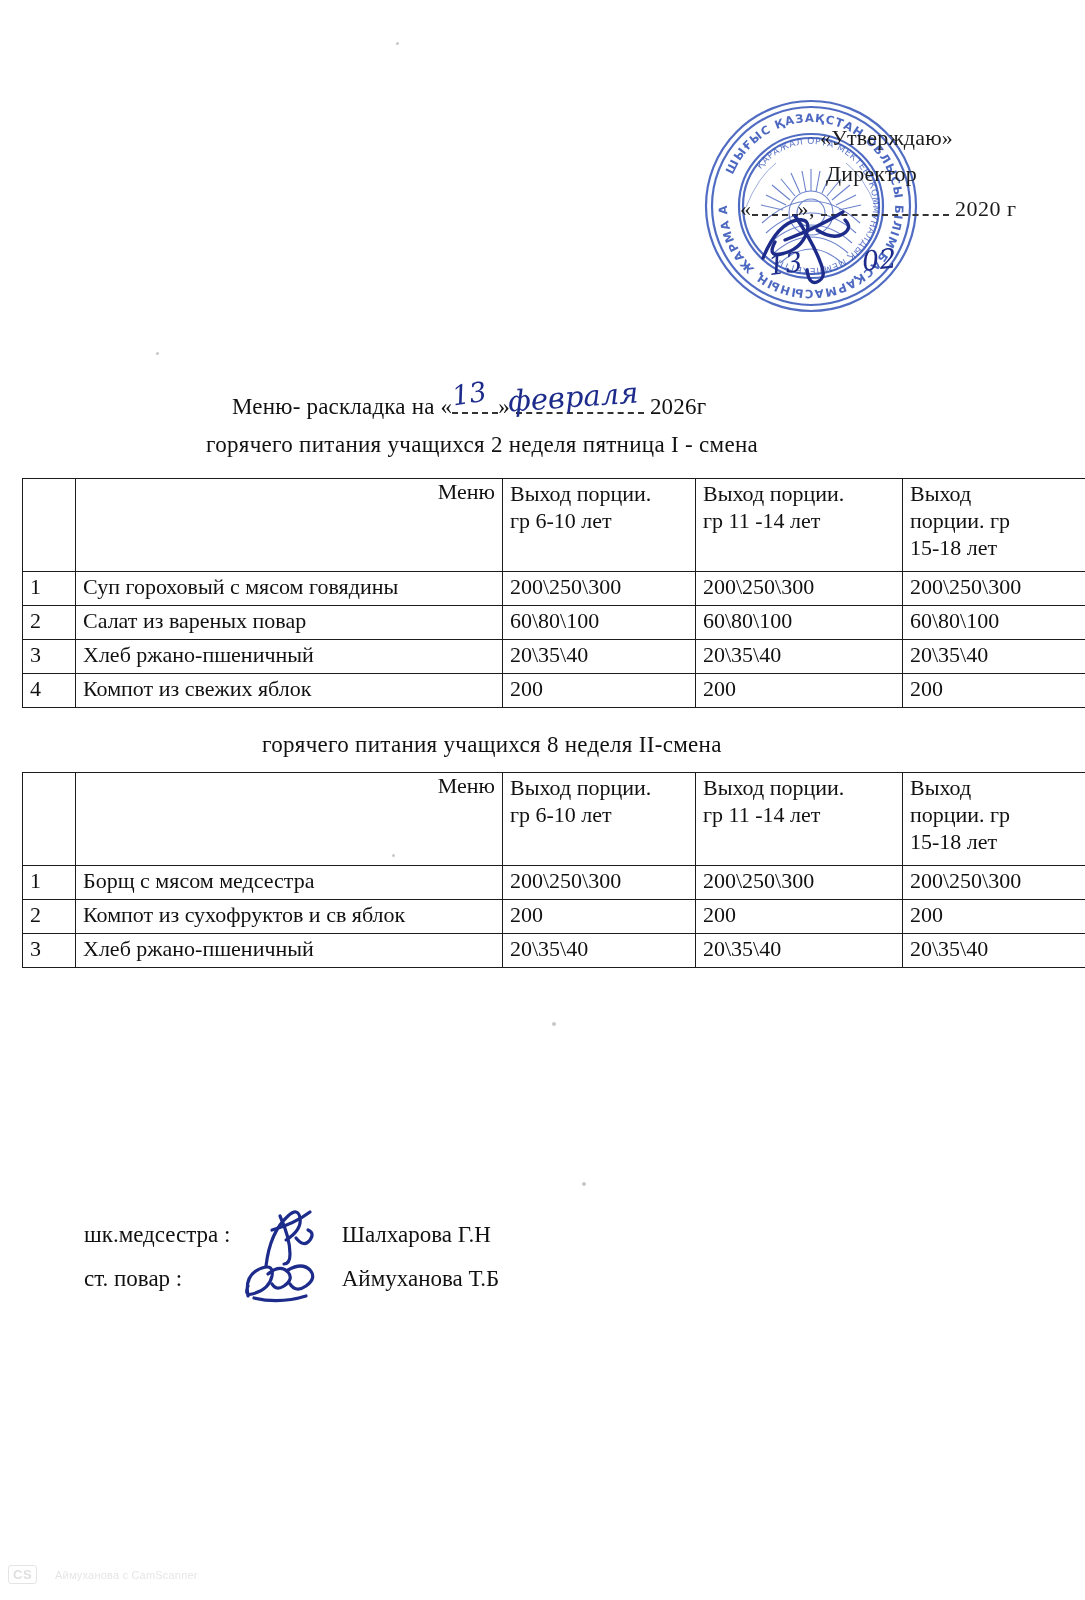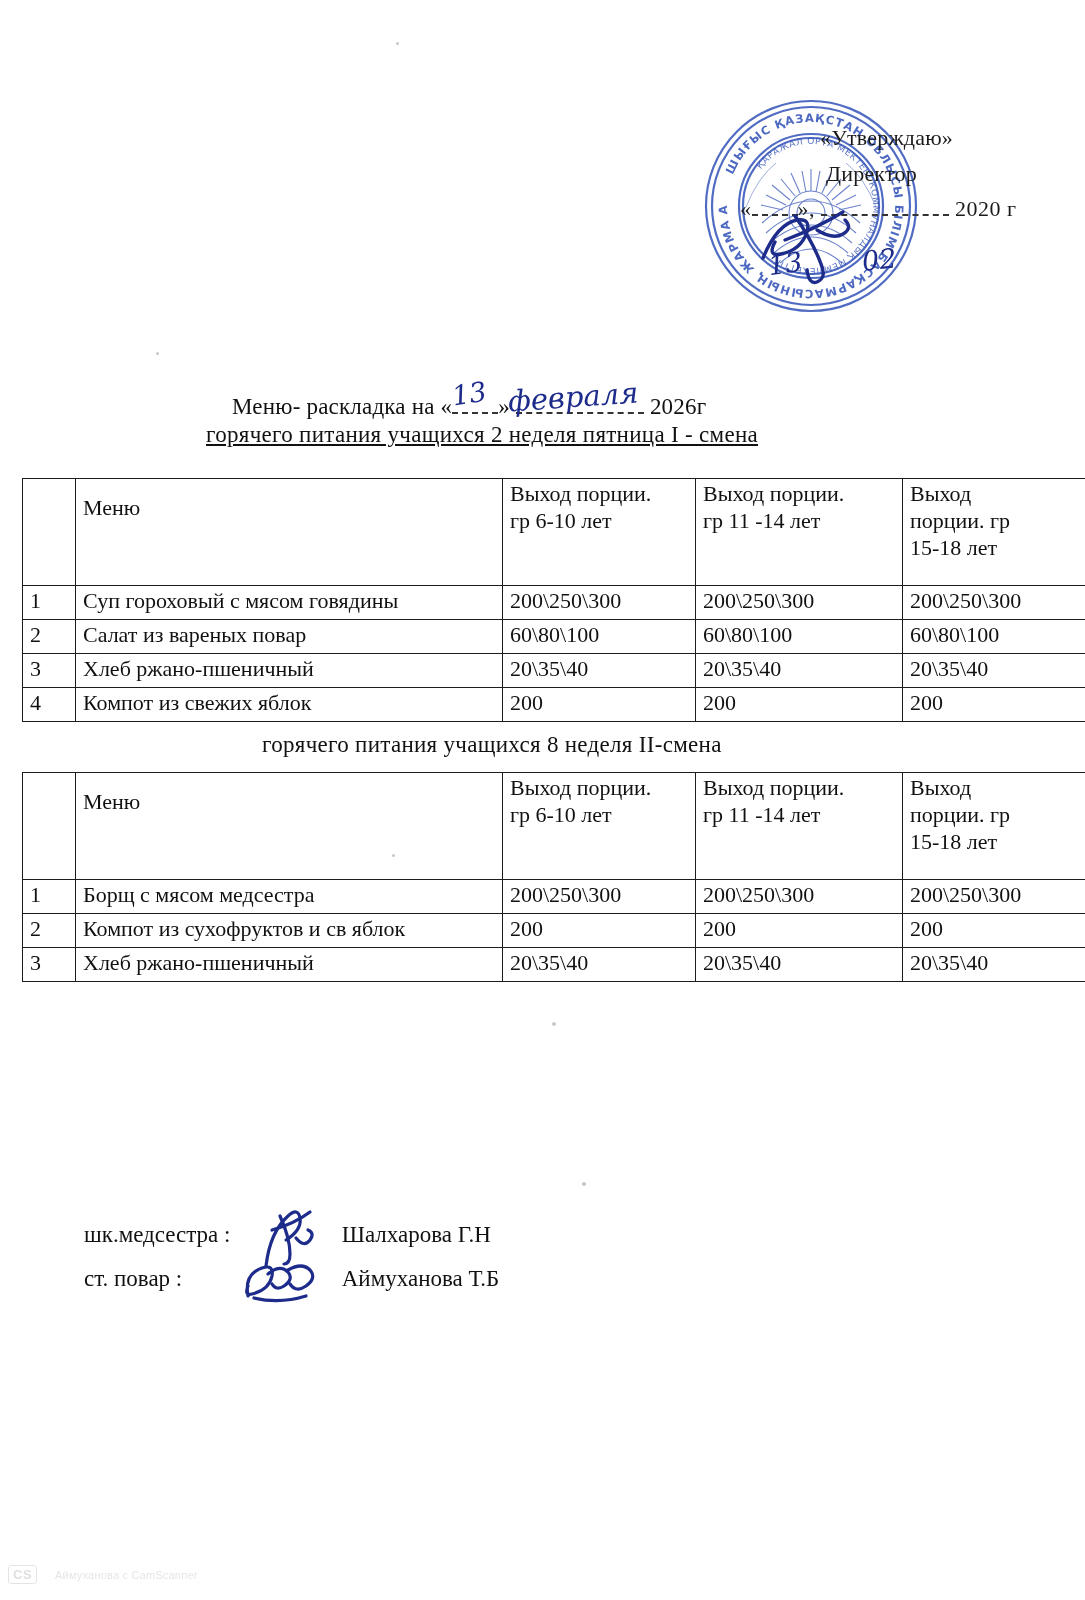--- a/index.html
+++ b/index.html
@@ -88,21 +88,21 @@
     font-size: 23px;
     white-space: nowrap;
     letter-spacing: 0.2px;
   }
   .section-title {
     position: absolute;
     font-size: 23px;
     white-space: nowrap;
     letter-spacing: 0.3px;
   }
-  .section-title-1 { left: 206px; top: 422px; text-decoration: underline; }
+  .section-title-1 { left: 206px; top: 432px; }
   .section-title-2 { left: 262px; top: 732px; }
 
   
   .menu-table {
     position: absolute;
     border-collapse: collapse;
     table-layout: fixed;
     font-size: 22px;
     color: #111;
   }
@@ -112,21 +112,21 @@
   .menu-table th,
   .menu-table td {
     border: 1.6px solid #1c1c1c;
     padding: 2px 7px;
     vertical-align: top;
     font-weight: normal;
     text-align: left;
     line-height: 1.22;
   }
   .menu-table thead th { height: 88px; }
-  .menu-table thead th.col-meals { text-align: left; vertical-align: top; padding-top: 16px; }
+  .menu-table thead th.col-meals { text-align: right; vertical-align: top; padding-top: 0; }
   .menu-table tbody td { height: 29px; }
 
   .col-idx   { width: 38px; text-align: center; padding-left: 0; padding-right: 0; }
   .col-meals { width: 412px; }
   .col-p1    { width: 178px; }
   .col-p2    { width: 192px; }
   .col-p3    { width: 168px; }
 
   
   .signatures {

